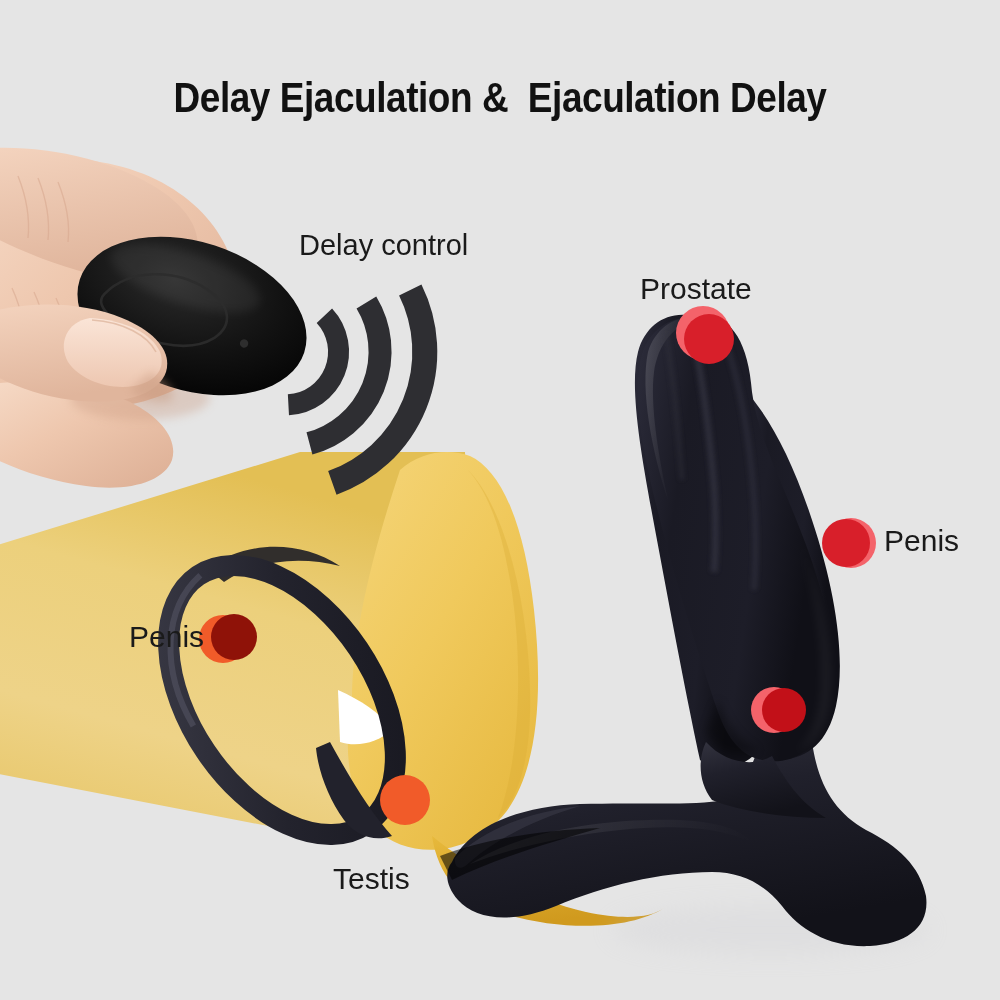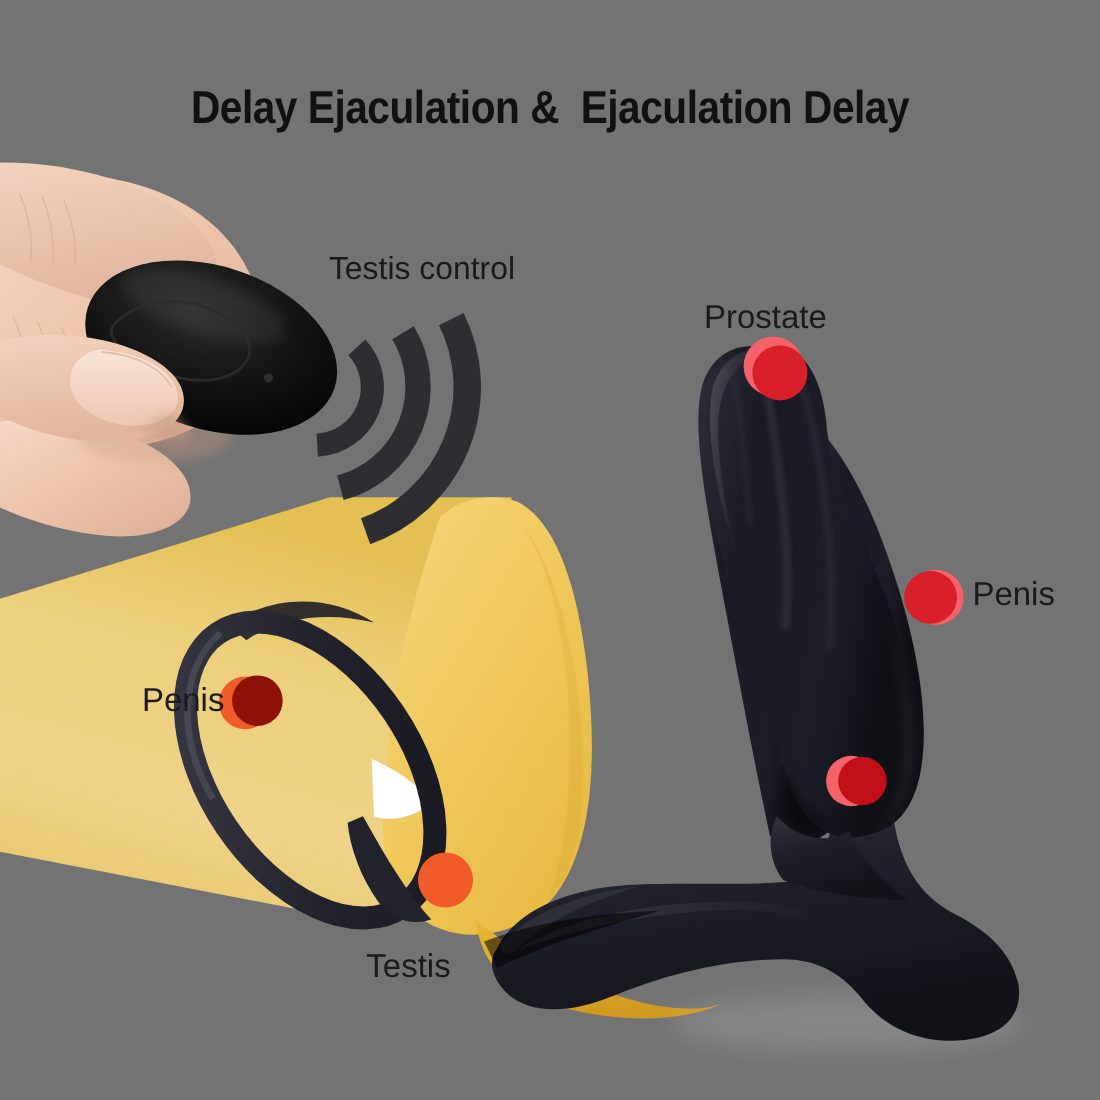--- a/index.html
+++ b/index.html
@@ -3,21 +3,21 @@
 <meta charset="utf-8">
 <style>
   html,body{margin:0;padding:0;background:#fff;}
   body{
     font-family:"Liberation Sans","DejaVu Sans",sans-serif;
     -webkit-font-smoothing:antialiased;
   }
   #stage{
     position:relative;
     width:1000px;height:1000px;
-    background:#737373;
+    background:#e5e5e5;
     overflow:hidden;
   }
   #art{position:absolute;left:0;top:0;width:1000px;height:1000px;}
 
   
   .title{
     position:absolute;
     left:0;right:0;top:74px;
     text-align:center;
     font-size:42px;
@@ -321,19 +321,19 @@
 
       <circle cx="223" cy="639" r="24" fill="#F15B29"></circle>
       <circle cx="234" cy="637" r="23" fill="#8F1208"></circle>
 
       <circle cx="405" cy="800" r="25" fill="#F15B29"></circle>
     </g>
   </svg>
 
   <div class="title">Delay Ejaculation &amp;  Ejaculation Delay</div>
 
-  <div class="lbl lbl-remote">Testis control</div>
+  <div class="lbl lbl-remote">Delay control</div>
   <div class="lbl lbl-prostate">Prostate</div>
   <div class="lbl lbl-anus">Penis</div>
   <div class="lbl lbl-penis">Penis</div>
   <div class="lbl lbl-testis">Testis</div>
 
 </div>
 
 </body></html>

